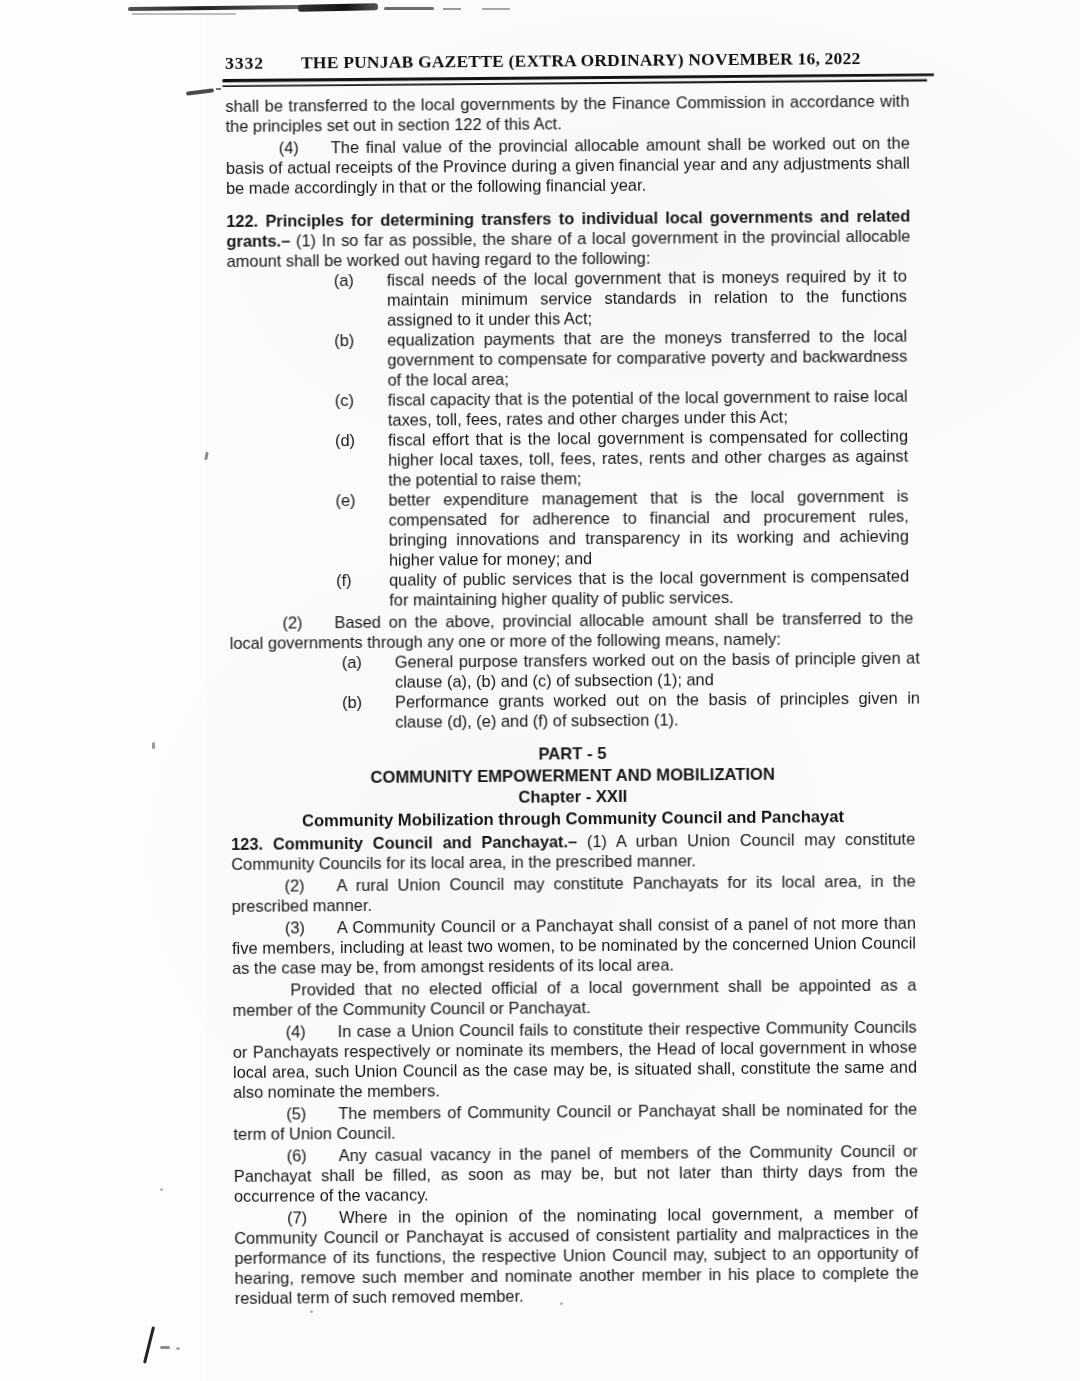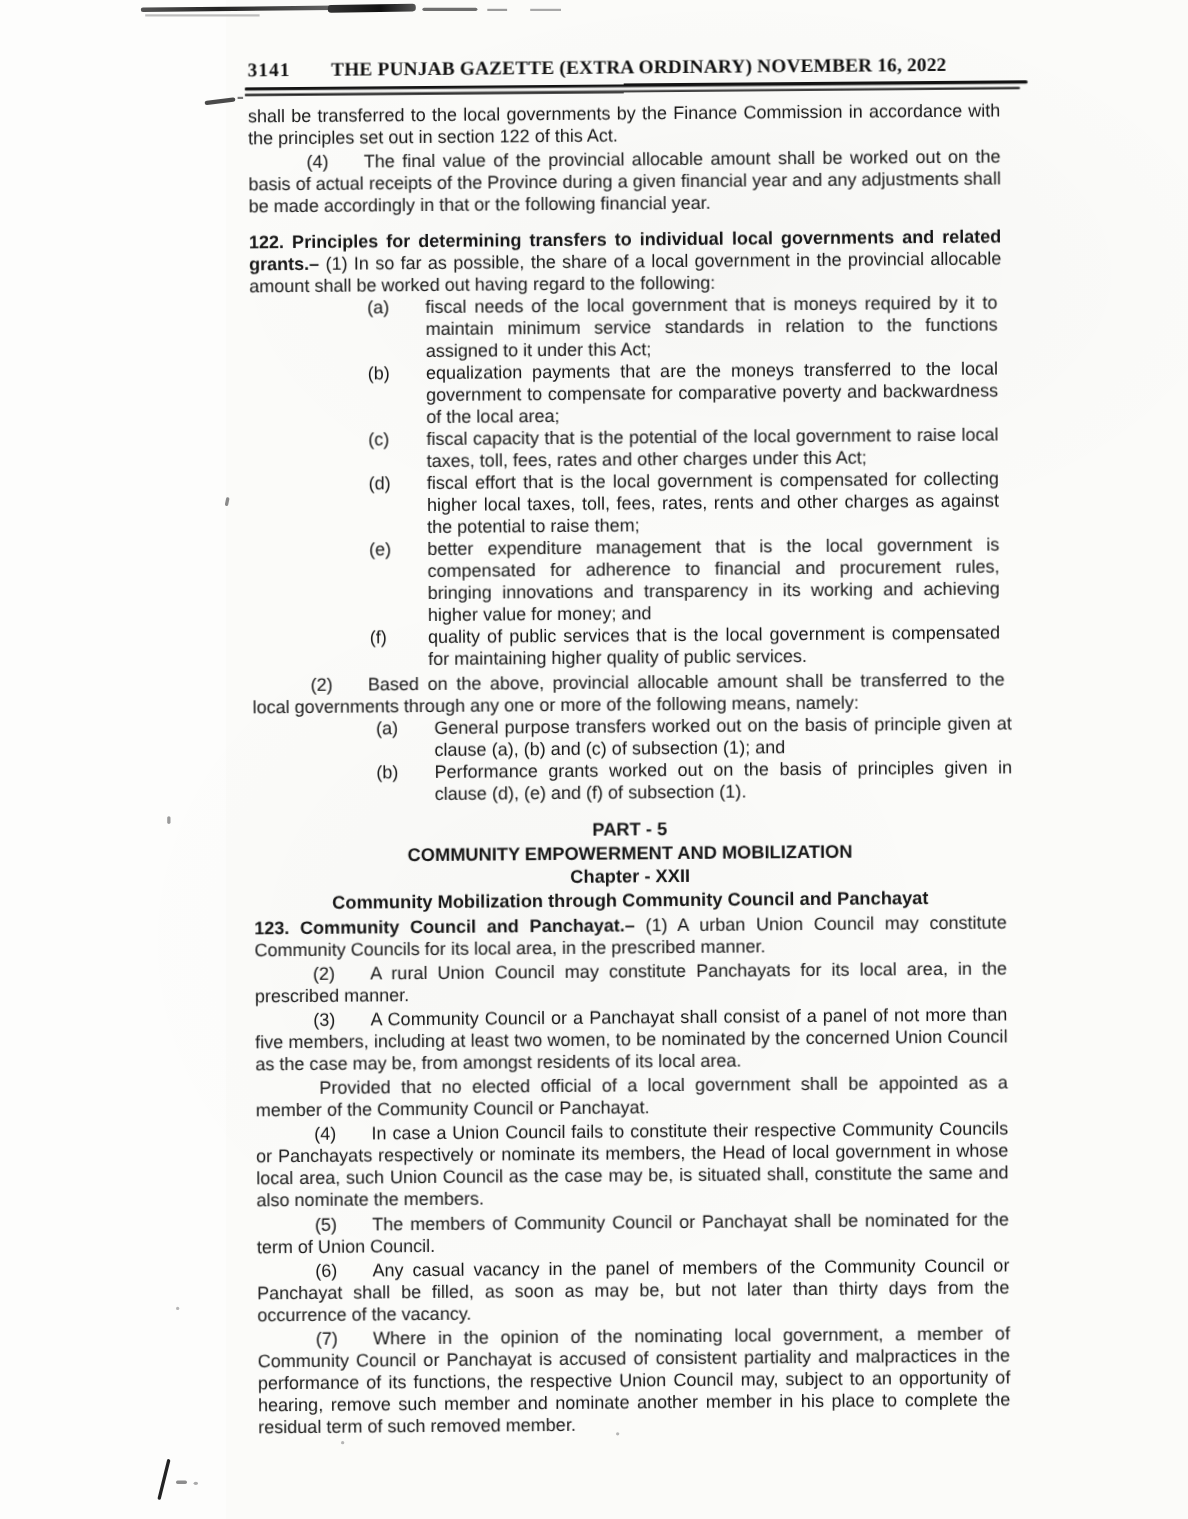--- a/index.html
+++ b/index.html
@@ -73,21 +73,21 @@
   <div class="art speck" style="left:160px;top:1188px;"></div>
   <div class="art speck" style="left:310px;top:1310px;"></div>
   <div class="art speck" style="left:560px;top:1302px;"></div>
   <div class="art penstroke"></div>
   <div class="art pendash"></div>
   <div class="art pendot"></div>
 
   <div class="content">
 
     <div class="gz-header">
-      <span class="page-num">3141</span>
+      <span class="page-num">3332</span>
       <span class="gz-title">THE PUNJAB GAZETTE (EXTRA ORDINARY) NOVEMBER 16, 2022</span>
     </div>
     <div class="rule">
       <div class="r1"></div>
       <div class="r2"></div>
     </div>
 
     <p class="mt-m" style="margin-top:9px;">shall be transferred to the local governments by the Finance Commission in accordance with the principles set out in section 122 of this Act.</p>
 
     <p class="ind mt-s">

